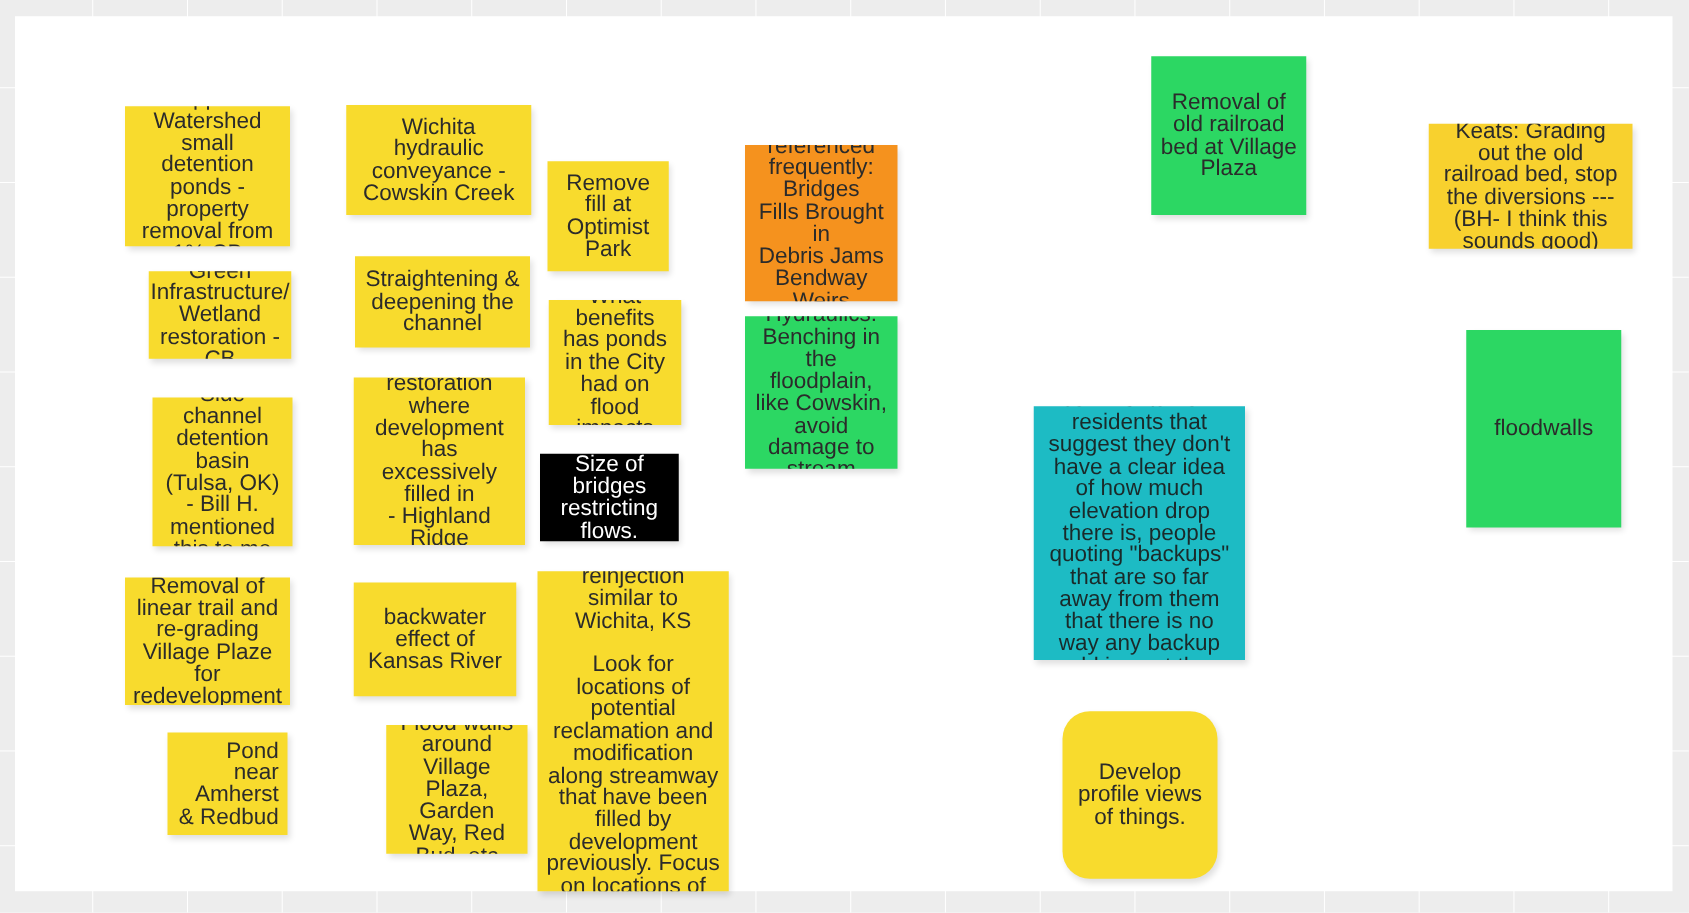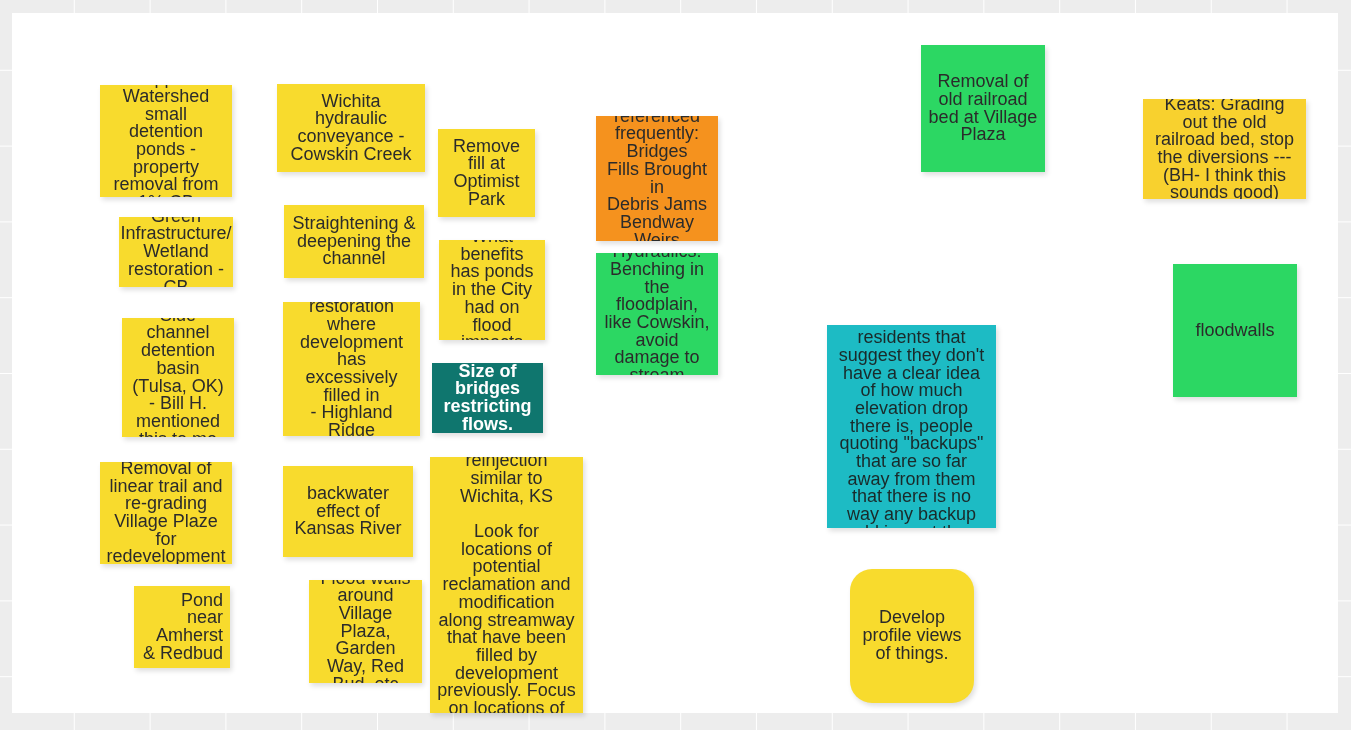--- a/index.html
+++ b/index.html
@@ -52,21 +52,21 @@
     white-space: pre-line;
     word-wrap: break-word;
     overflow: hidden;
     box-shadow: 2px 3px 5px rgba(0,0,0,0.13);
     user-select: none;
   }
   .sticky.yellow      { background: #F8DB2D; }
   .sticky.yellow-alt  { background: #F8D12E; }
   .sticky.orange      { background: #F5921E; }
   .sticky.green       { background: #2CD763; }
-  .sticky.blue        { background: #0f766e; color: #ffffff; font-weight: bold; }
+  .sticky.blue        { background: #000000; color: #ffffff; font-weight: normal; }
   .sticky.teal        { background: #1DBBC4; color: #1a2a2a; }
 </style>
 </head>
 <body>
 
 <div id="board-background"></div>
 
 <div id="board-canvas"></div>
 
 <div id="notes-layer">
@@ -92,14 +92,14 @@
     <div class="sticky orange" style="left: 596px; top: 116px; width: 122px; height: 125px;">referenced frequently:
 Bridges
 Fills Brought in
 Debris Jams
 Bendway Weirs</div>
     <div class="sticky green" style="left: 596px; top: 253px; width: 122px; height: 122px;">Hydraulics: Benching in the floodplain, like Cowskin, avoid damage to stream</div>
     <div class="sticky green" style="left: 921px; top: 45px; width: 124px; height: 127px;">Removal of old railroad bed at Village Plaza</div>
     <div class="sticky teal" style="left: 827px; top: 325px; width: 169px; height: 203px;">2 Have heard comments from residents that suggest they don't have a clear idea of how much elevation drop there is, people quoting "backups" that are so far away from them that there is no way any backup could impact them. - BH</div>
     <div class="sticky yellow" style="left: 850px; top: 569px; width: 124px; height: 134px; border-radius: 22px;">Develop profile views of things.</div>
     <div class="sticky yellow-alt" style="left: 1143px; top: 99px; width: 163px; height: 100px;">Keats:  Grading out the old railroad bed, stop the diversions --- (BH- I think this sounds good)</div>
-    <div class="sticky green" style="left: 1173px; top: 264px; width: 124px; height: 133px;">floodwalls</div>
+    <div class="sticky green" style="left: 1173px; top: 264px; width: 124px; height: 158px;">floodwalls</div>
   </div>
 
 </body></html>

